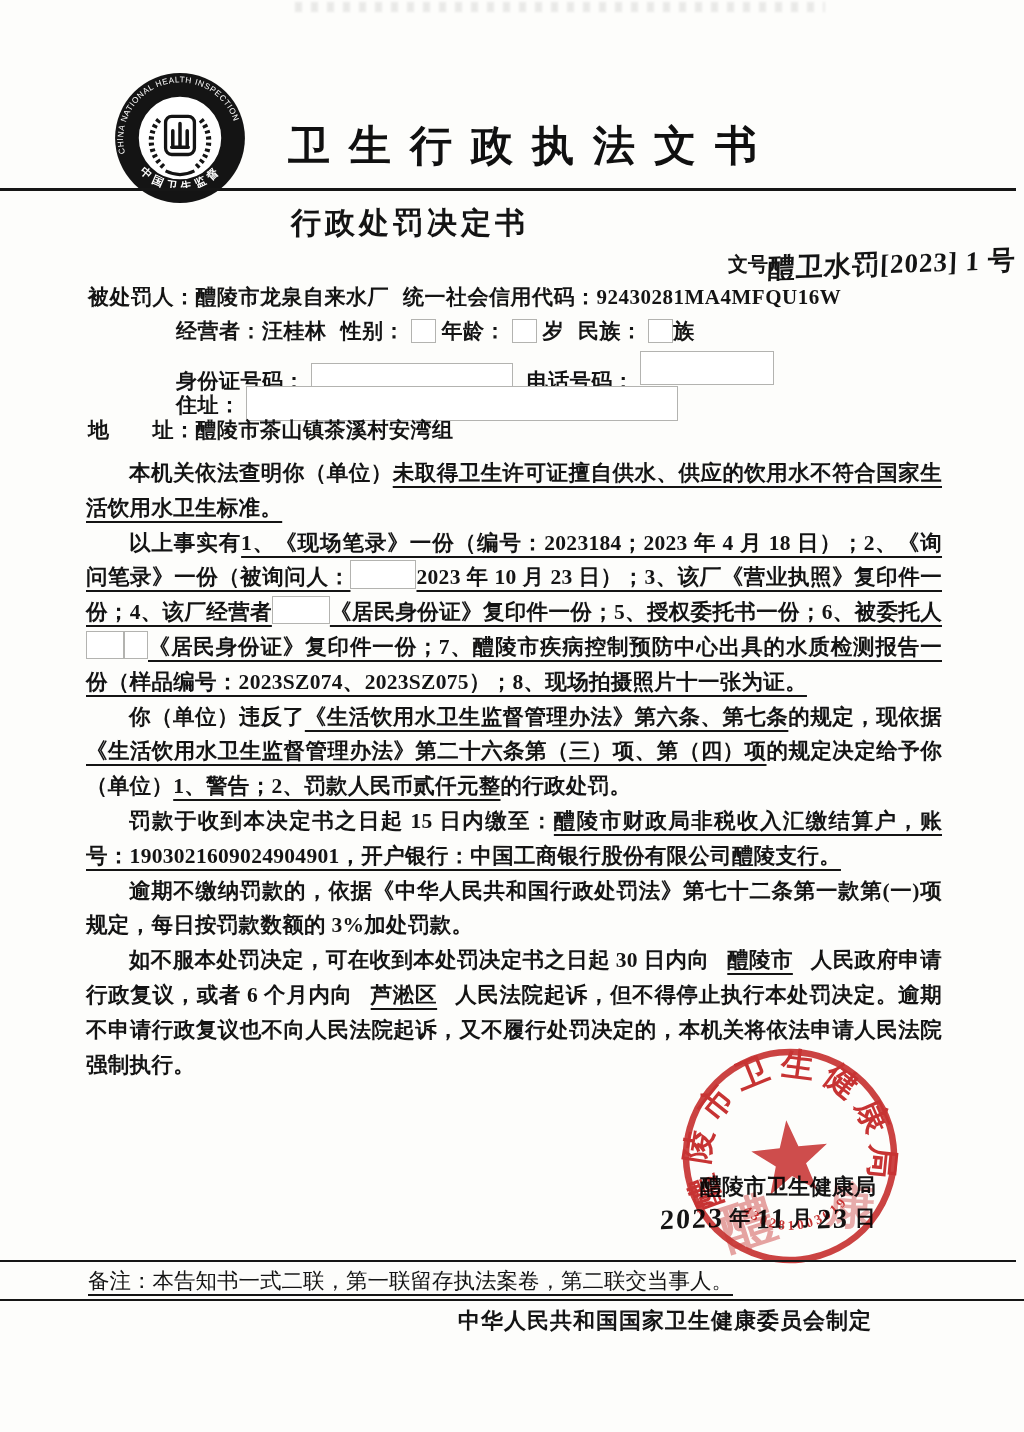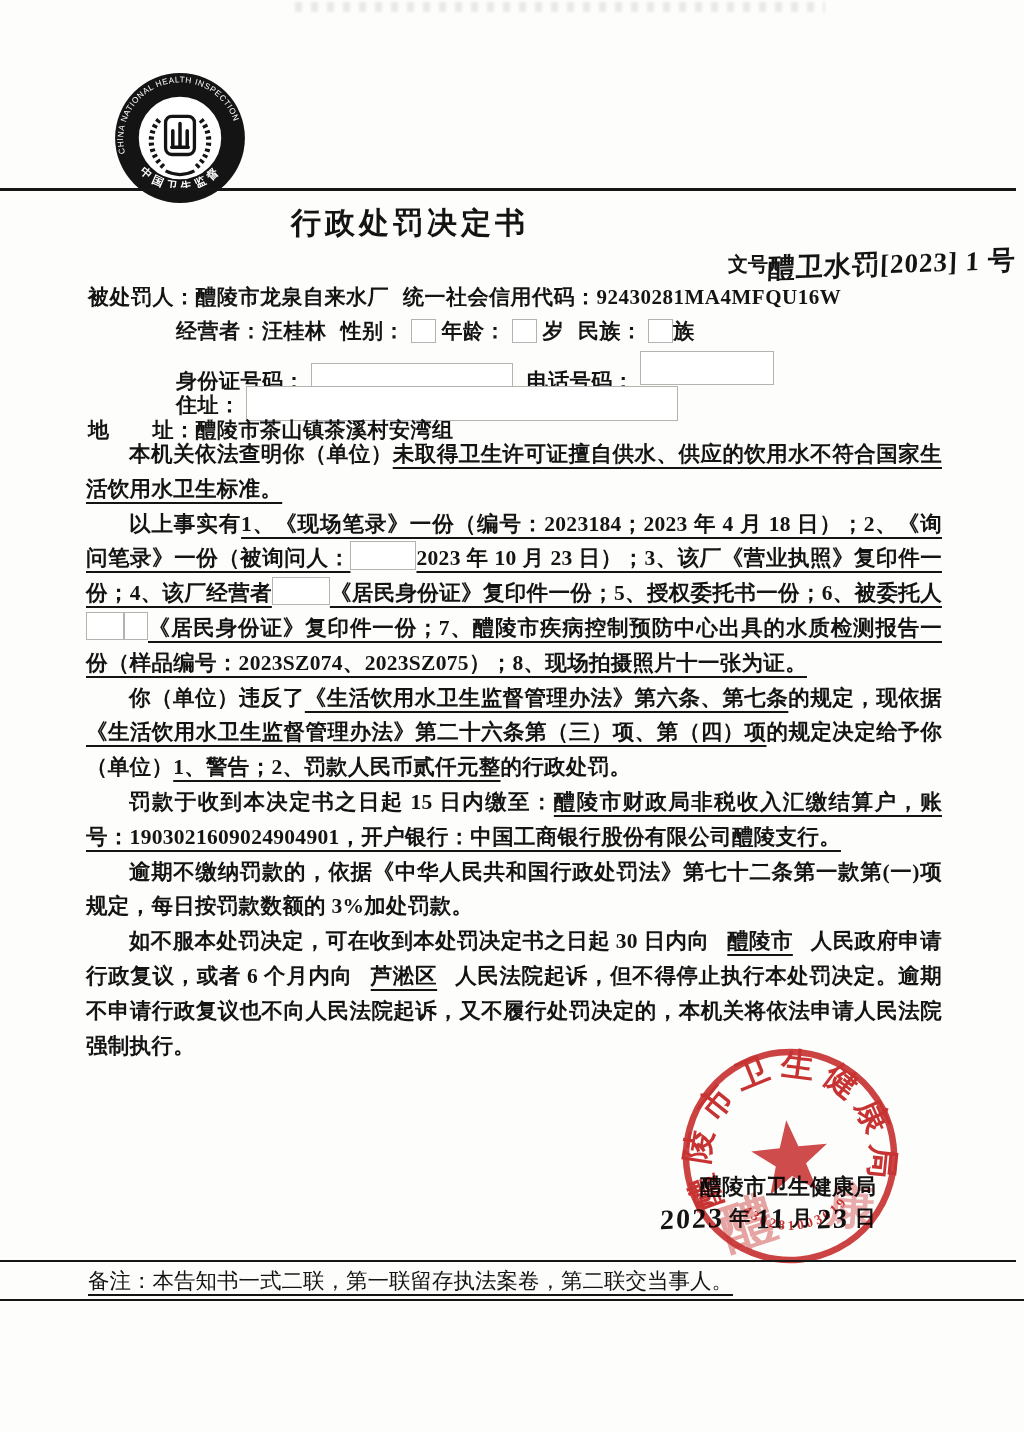--- a/index.html
+++ b/index.html
@@ -24,21 +24,21 @@
   .b-sm{width:23px;height:22px;}
   .b-id{width:200px;height:28px;}
   .b-ph{width:132px;height:32px;vertical-align:3px;}
   .b-res{width:430px;height:33px;vertical-align:-9px;}
   .b-ask{width:64px;height:27px;}
   .b-op{width:56px;height:26px;}
   .b-e1{width:36px;height:26px;}
   .b-e2{width:22px;height:26px;}
   .sp{display:inline-block;width:14px;}
   
-  .bodytext{position:absolute;left:86px;top:437px;width:856px;font-size:21.5px;line-height:34.8px;
+  .bodytext{position:absolute;left:86px;top:456px;width:856px;font-size:21.5px;line-height:34.8px;
             text-align:justify;letter-spacing:.3px;font-weight:600;}
   .bodytext p{margin:0;text-indent:2em;}
   .u{text-decoration:underline;text-decoration-thickness:1.6px;text-underline-offset:6px;}
   .blank{text-decoration:underline;text-decoration-thickness:1.6px;text-underline-offset:6px;
          padding:0 18px;font-weight:700;}
   
   .agency{position:absolute;left:700px;top:1172px;font-size:22px;font-weight:700;white-space:nowrap;}
   .dateline{position:absolute;left:660px;top:1203px;font-size:21px;font-weight:700;white-space:nowrap;}
   .dateline .hand{font-size:28px;letter-spacing:2px;vertical-align:-3px;}
   .stamp{position:absolute;left:672px;top:1038px;width:236px;height:236px;transform:rotate(-6deg);
@@ -69,20 +69,21 @@
       <textPath href="#arcBot" startOffset="8%">中国卫生监督</textPath>
     </text>
     <circle cx="66" cy="66" r="41" fill="#ffffff" stroke="#141414" stroke-width="2"></circle>
     <path d="M 50,94 C 36,82 34,62 46,48" fill="none" stroke="#141414" stroke-width="5" stroke-dasharray="3 3"></path>
     <path d="M 82,94 C 96,82 98,62 86,48" fill="none" stroke="#141414" stroke-width="5" stroke-dasharray="3 3"></path>
     <path d="M 52,98 Q 66,105 80,98" fill="none" stroke="#141414" stroke-width="3"></path>
     <rect x="52" y="45" width="28" height="37" rx="6" fill="#ffffff" stroke="#141414" stroke-width="3.2"></rect>
     <path d="M 59,75 V 59 M 66,75 V 52 M 73,75 V 59 M 58,75 H 74" fill="none" stroke="#141414" stroke-width="3.4" stroke-linecap="round"></path>
   </svg>
 
+  <div class="doc-title">卫生行政执法文书</div>
   <div class="hr-main"></div>
   <div class="subtitle">行政处罚决定书</div>
 
   <div class="docno">
     <span class="lbl">文号</span><span class="hand">醴卫水罚[2023] 1 号</span>
   </div>
 
   <div class="pline" style="left:88px;top:283px;">
     <span>被处罚人：</span><span>醴陵市龙泉自来水厂</span><span class="sp"></span><span>统一社会信用代码：</span><span>92430281MA4MFQU16W</span>
   </div>
@@ -136,13 +137,14 @@
     <text font-size="13.5" font-weight="bold" fill="#c62828" letter-spacing="3.2" text-anchor="middle">
       <textPath href="#stSer" startOffset="50%">430281003019</textPath>
     </text>
     <text x="42" y="200" font-size="54" font-weight="bold" fill="#c62828" opacity="0.45" transform="rotate(-12 60 180)">醴</text>
     <text x="150" y="190" font-size="48" font-weight="bold" fill="#c62828" opacity="0.4" transform="rotate(10 170 170)">康</text>
   </svg>
 
   <div class="hr-f1"></div>
   <div class="note"><span class="u">备注：本告知书一式二联，第一联留存执法案卷，第二联交当事人。</span></div>
   <div class="hr-f2"></div>
+  <div class="maker">中华人民共和国国家卫生健康委员会制定</div>
 </div>
 
 </body></html>

